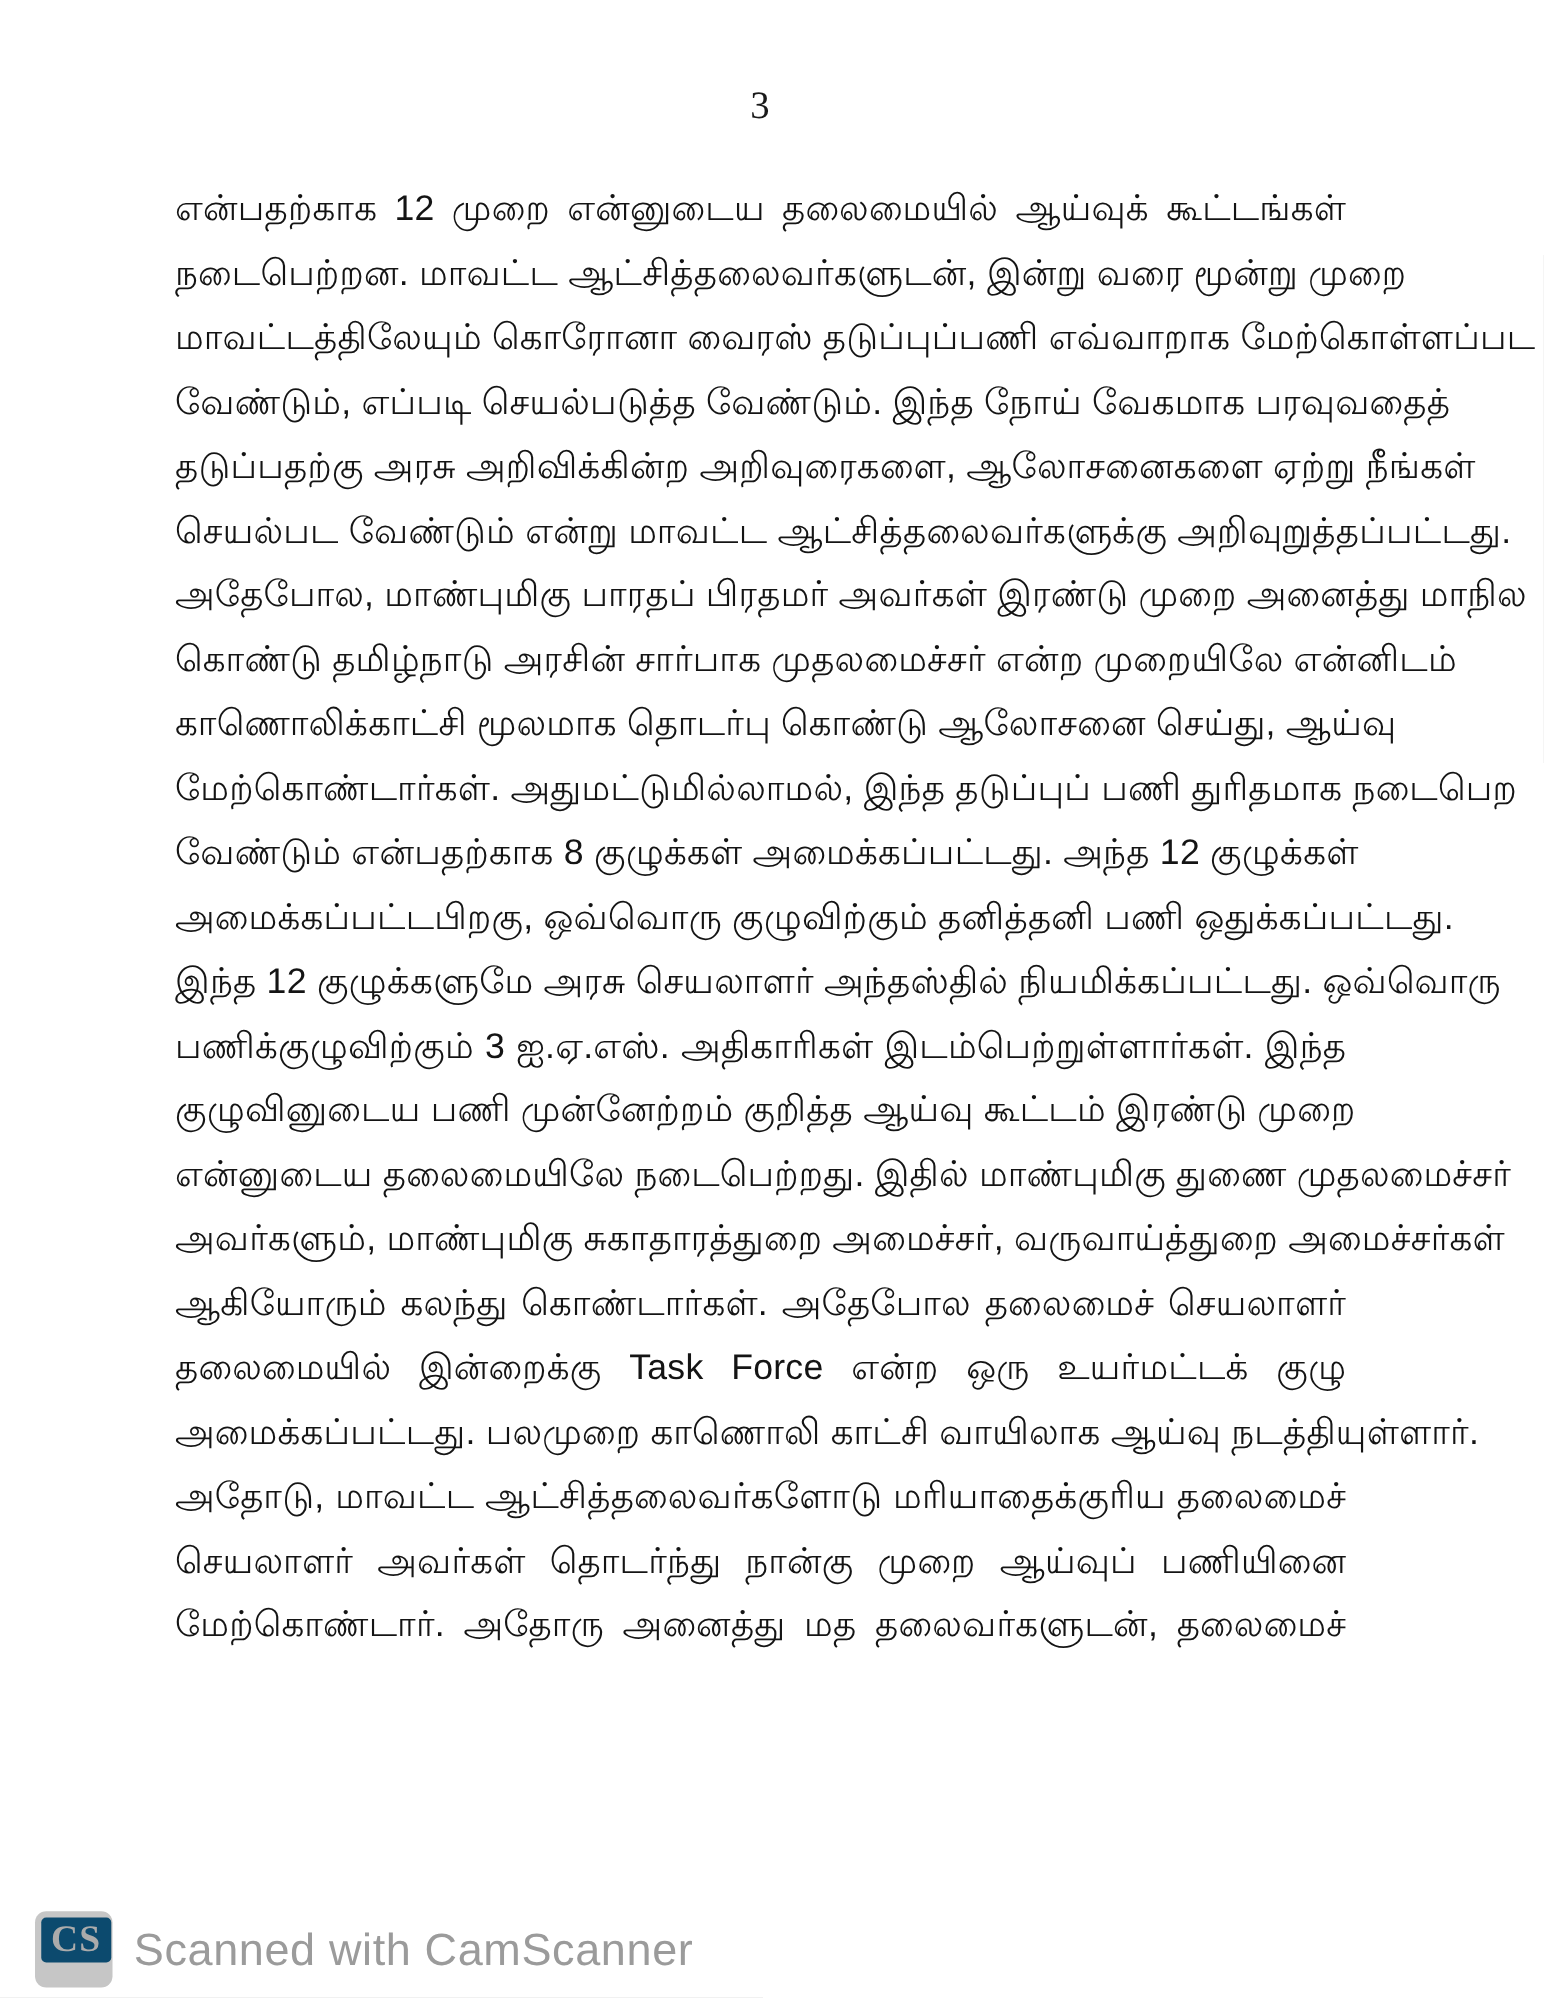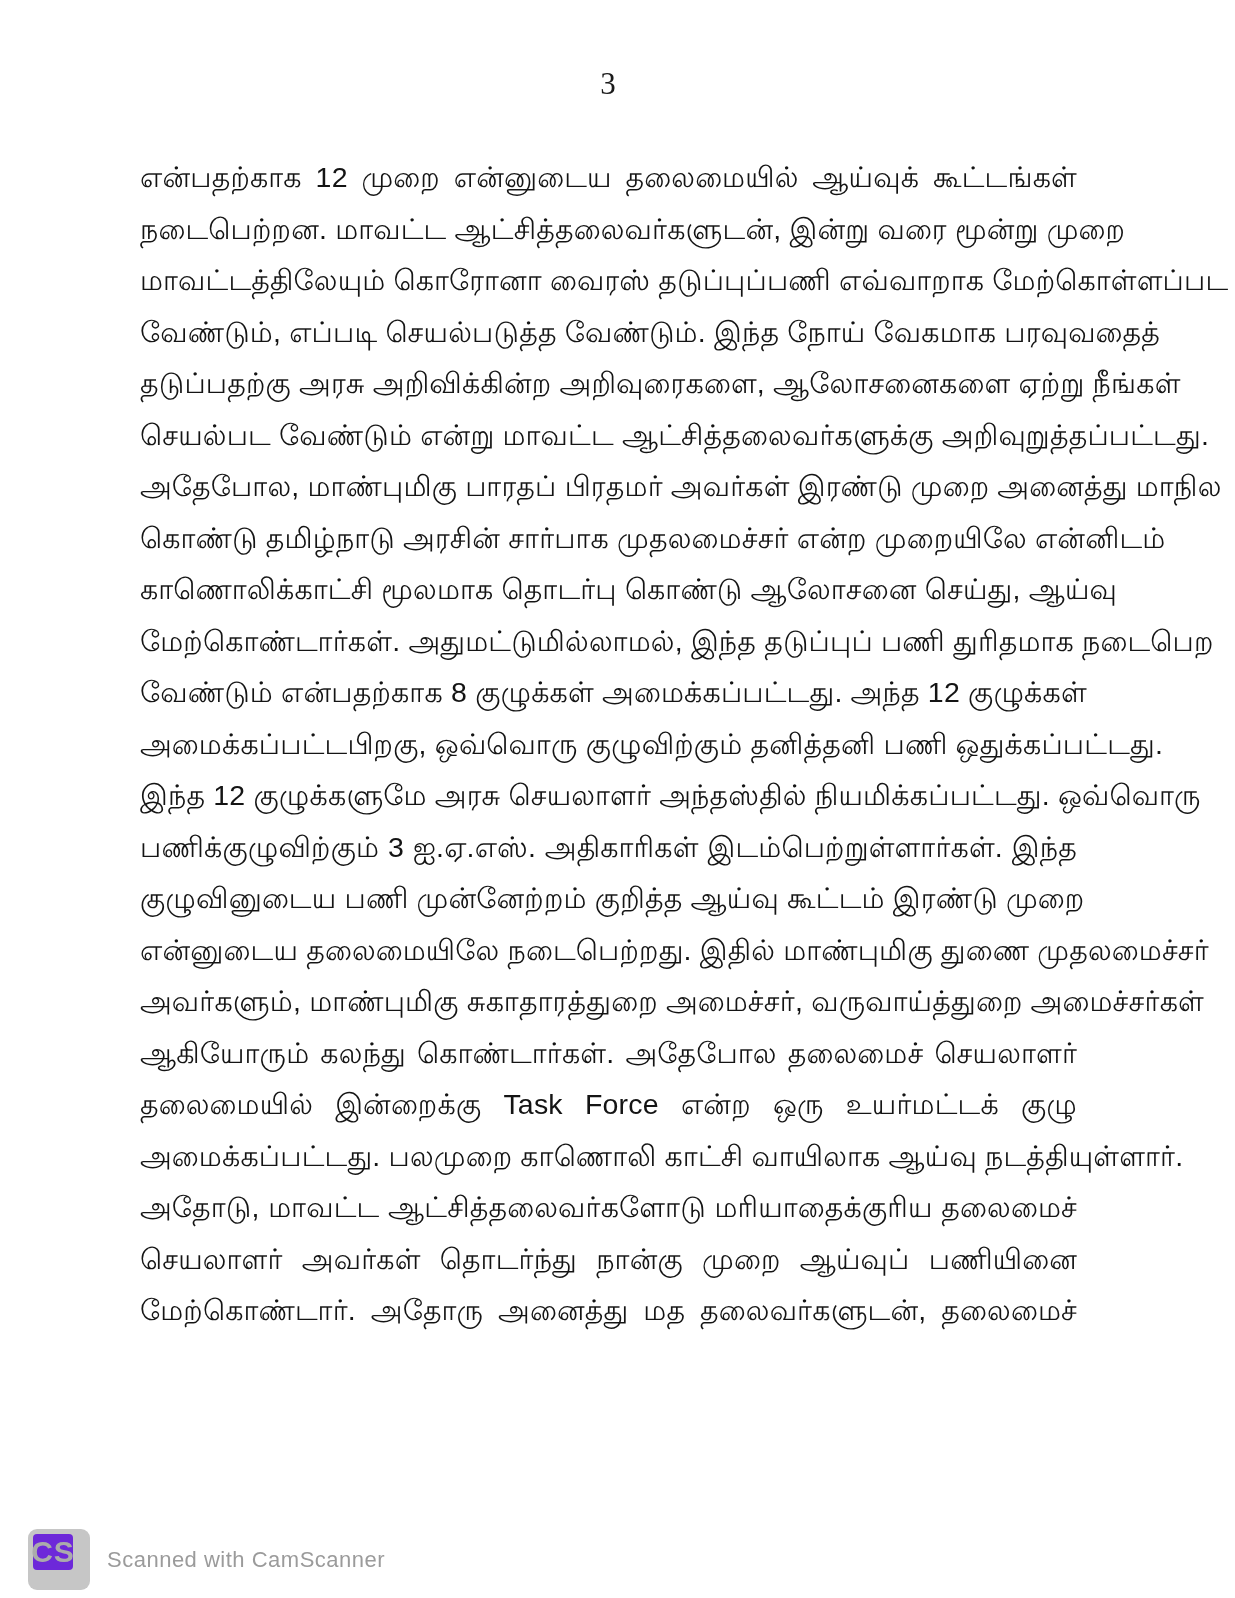--- a/index.html
+++ b/index.html
@@ -21,21 +21,21 @@
     top: 66px;
     width: 1216px;
     text-align: center;
     font-family: "Liberation Serif", serif;
     font-size: 31px;
     color: #1a1a1a;
   }
   .doc-body {
     position: absolute;
     left: 140px;
-    top: 152px;
+    top: 142px;
     width: 937px;
   }
   .text-line {
     height: 51.5px;
     line-height: 51.5px;
     font-size: 28.5px;
     color: #141414;
     white-space: nowrap;
     text-align: justify;
     text-align-last: justify;
@@ -61,38 +61,39 @@
     width: 62px;
     height: 61px;
     background: #c6c6c6;
     border-radius: 9px;
     flex: 0 0 auto;
   }
   .cs-logo .cs-inner {
     position: absolute;
     left: 5px;
     top: 5px;
-    width: 40px;
+    width: 56px;
     height: 36px;
-    background: #6d28d9;
+    background: #0c4a6e;
     border-radius: 4px;
     display: flex;
     align-items: center;
     justify-content: center;
+    font-family: Liberation Serif, serif;
   }
   .cs-logo .cs-text {
     font-size: 30px;
     font-weight: bold;
     color: #ababab;
     letter-spacing: 1px;
     line-height: 1;
   }
   .watermark-label {
     margin-left: 17px;
-    font-size: 22px;
+    font-size: 36px;
     color: #9b9b9b;
     letter-spacing: 0.5px;
   }
 </style>
 </head>
 <body>
 
 <div class="page">
 
   <div class="page-number">3</div>

